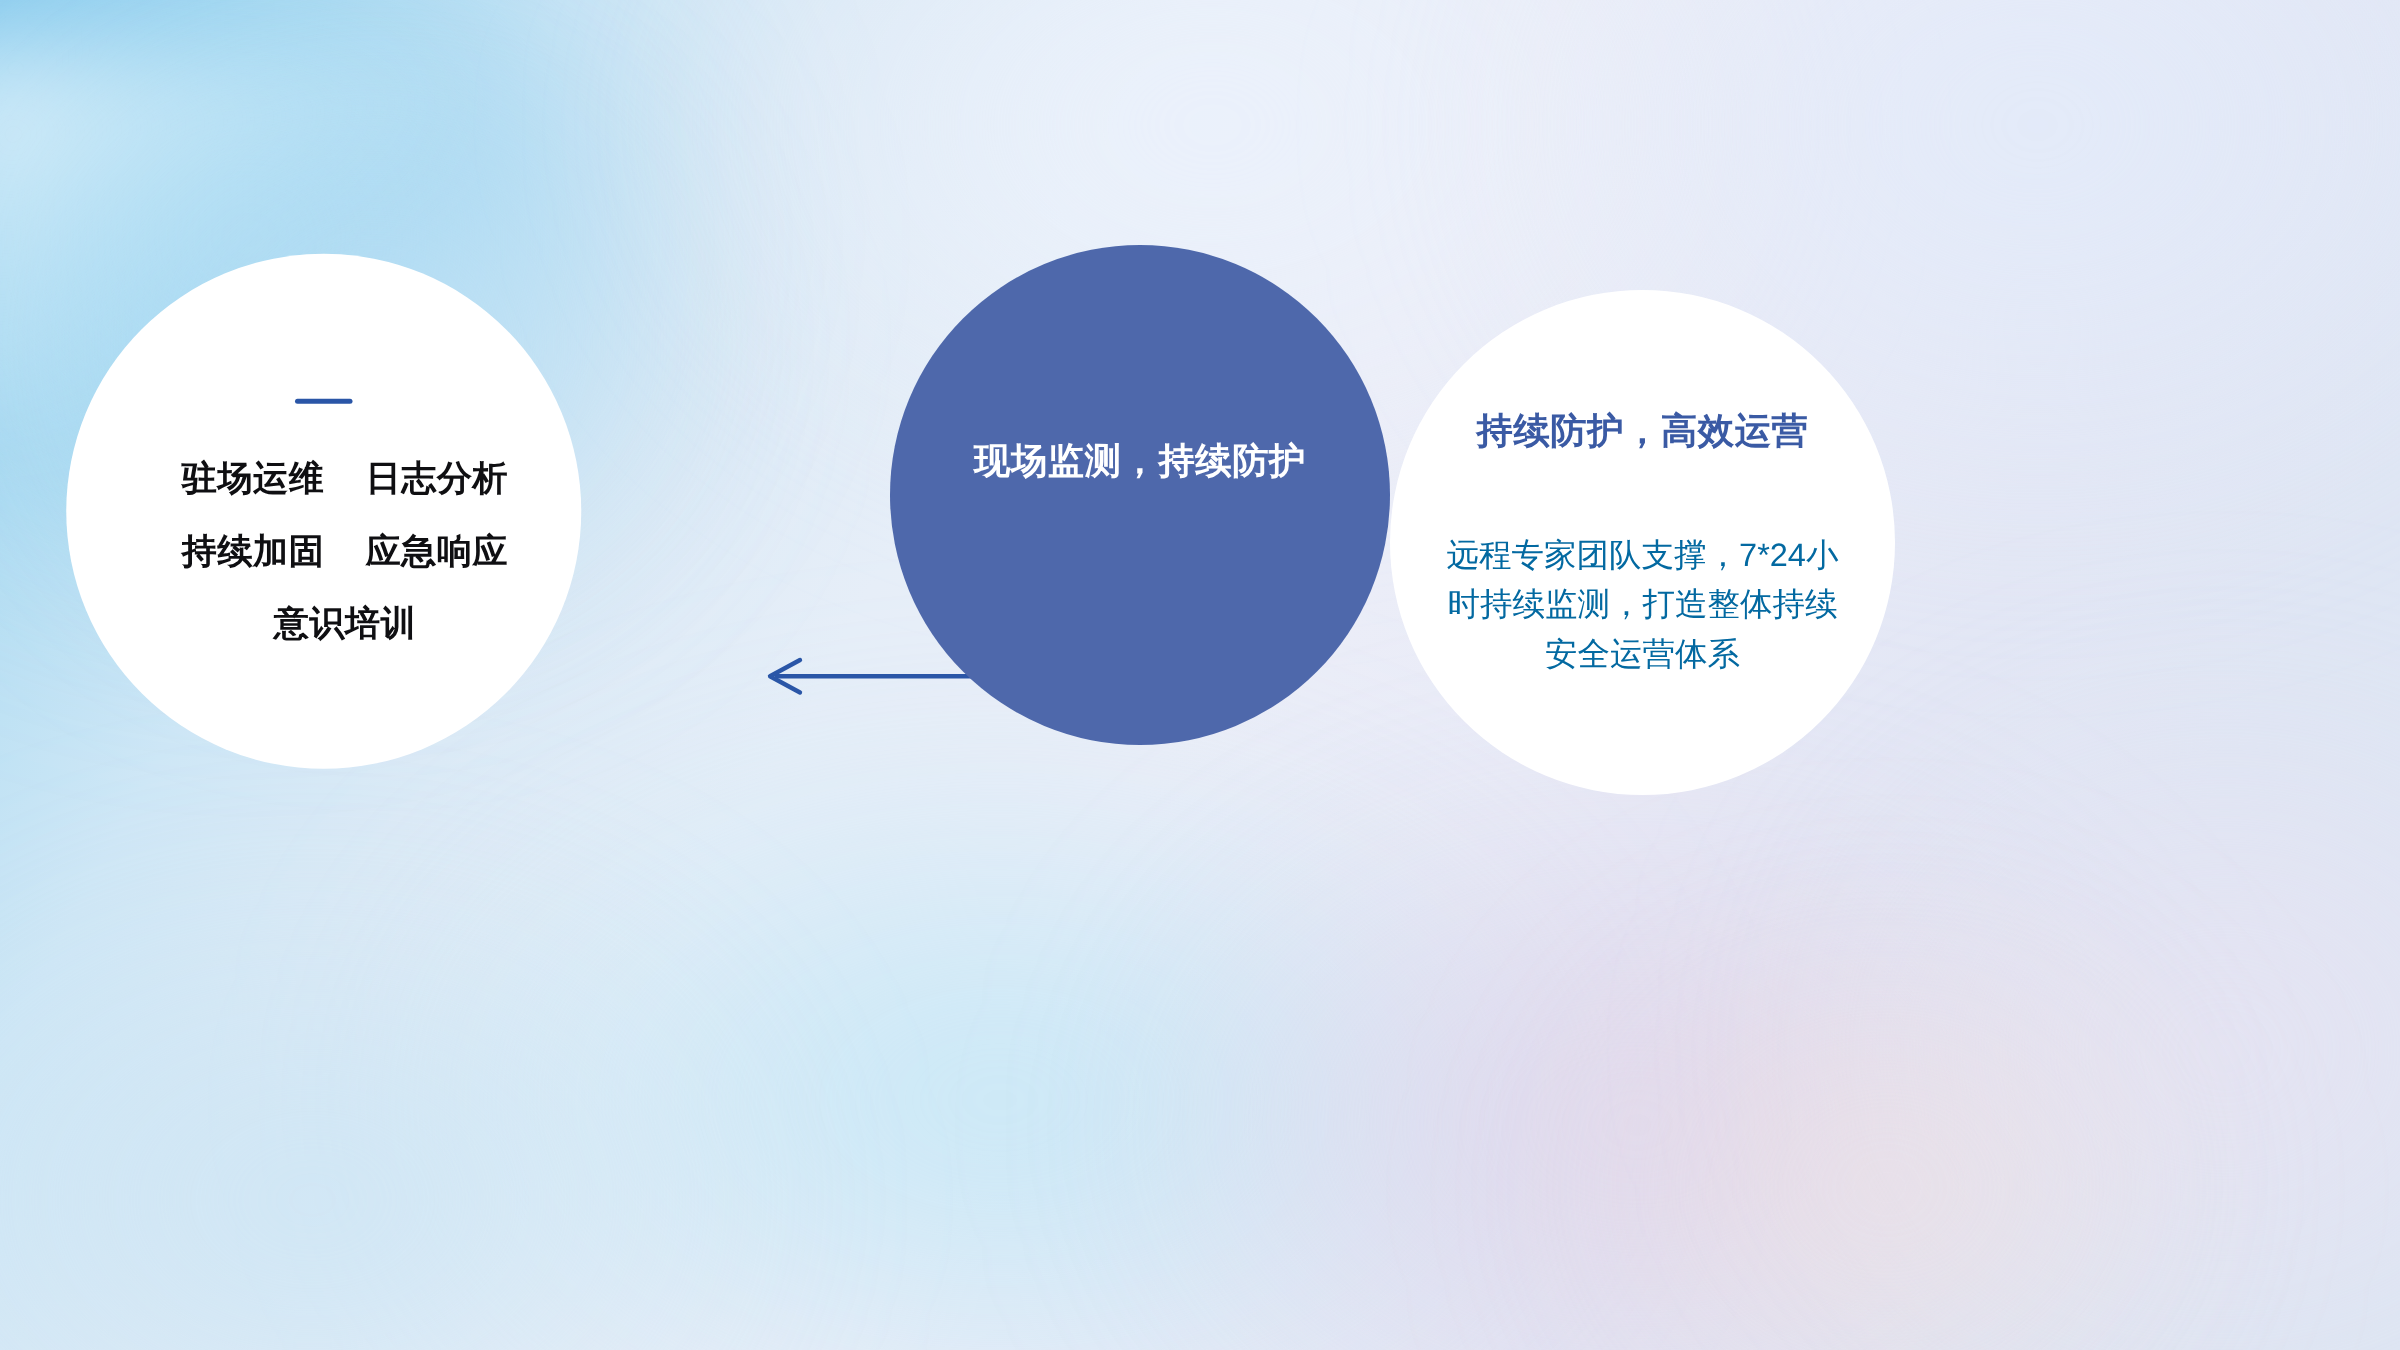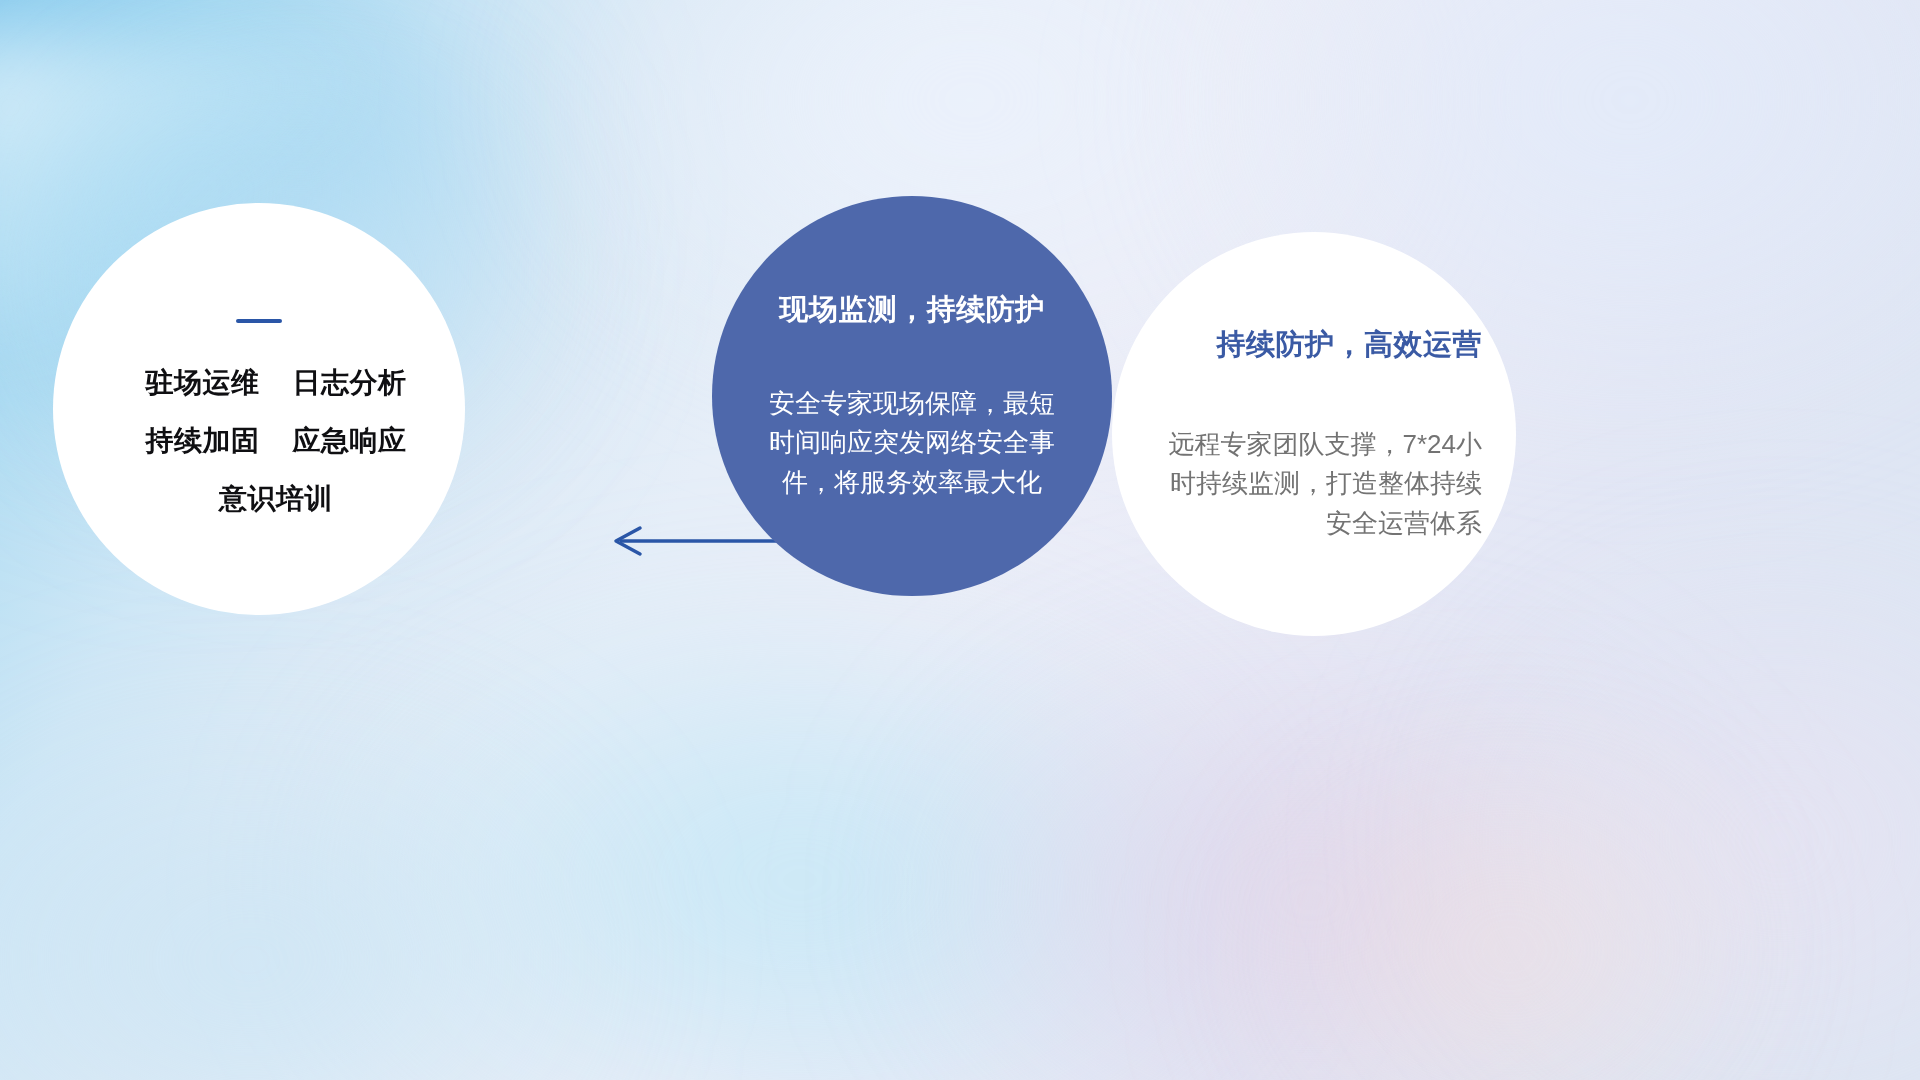--- a/index.html
+++ b/index.html
@@ -115,21 +115,20 @@
     left: 712px; top: 196px;
     width: 400px; height: 400px;
     background: #4e68ab;
     z-index: 4;
   }
   .circle-right {
     left: 1112px; top: 232px;
     width: 404px; height: 404px;
     background: #ffffff;
     z-index: 5;
-    text-align: right;
   }
 
   
   .left-inner { padding: 0 34px; margin-top: 14px; }
   .left-dash {
     width: 46px;
     height: 4px;
     background: #2a56a7;
     border-radius: 2px;
     margin: 0 auto 46px auto;
@@ -170,21 +169,21 @@
     font-size: 29px;
     font-weight: 700;
     color: #3a5aa4;
     letter-spacing: .5px;
     margin-bottom: 60px;
     white-space: nowrap;
   }
   .right-body {
     font-size: 26px;
     font-weight: 400;
-    color: #737373;
+    color: #0369a1;
     line-height: 1.52;
     max-width: 336px;
   }
 </style>
 </head>
 <body>
 
 <div id="stage">
 
   <div class="bg-base"></div>
@@ -211,21 +210,20 @@
       <div class="left-dash"></div>
       <div class="left-line">驻场运维    日志分析</div>
       <div class="left-line">持续加固    应急响应</div>
       <div class="left-line">意识培训</div>
     </div>
   </div>
 
   <div class="circle circle-mid">
     <div class="mid-inner">
       <div class="mid-title">现场监测，持续防护</div>
-      <div class="mid-body">安全专家现场保障，最短时间响应突发网络安全事件，将服务效率最大化</div>
     </div>
   </div>
 
   <div class="circle circle-right">
     <div class="right-inner">
       <div class="right-title">持续防护，高效运营</div>
       <div class="right-body">远程专家团队支撑，7*24小时持续监测，打造整体持续安全运营体系</div>
     </div>
   </div>
 

